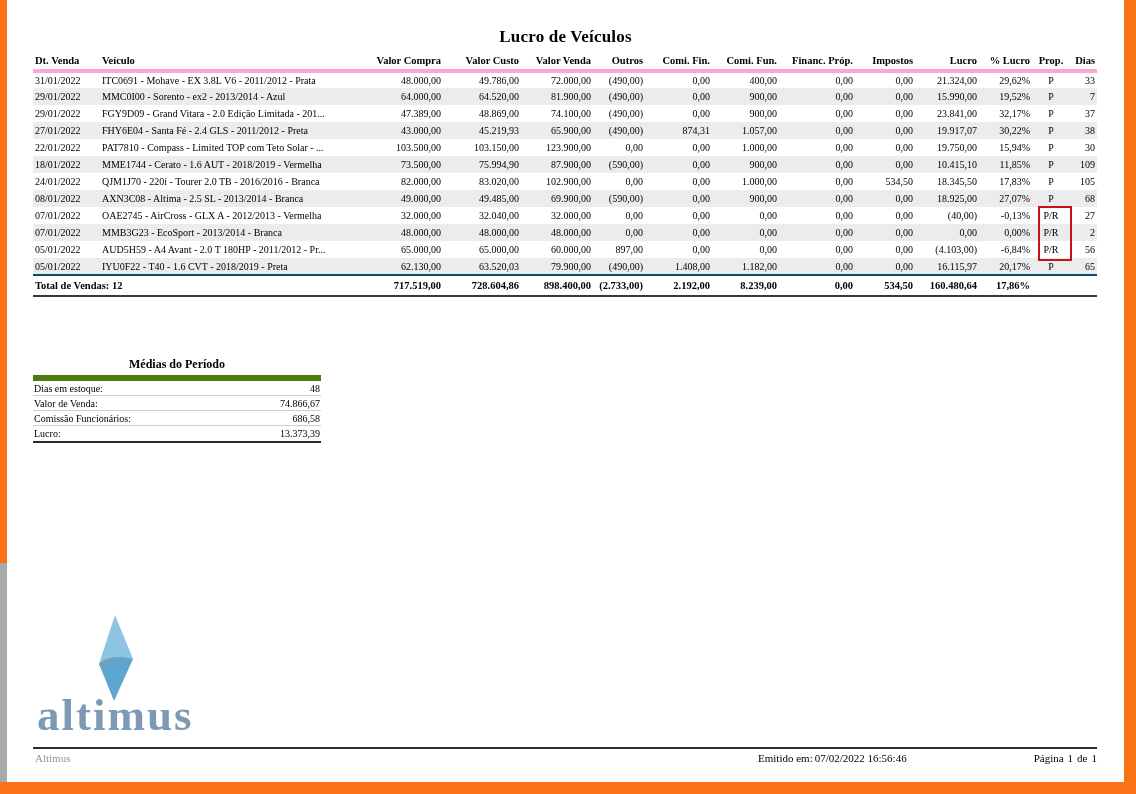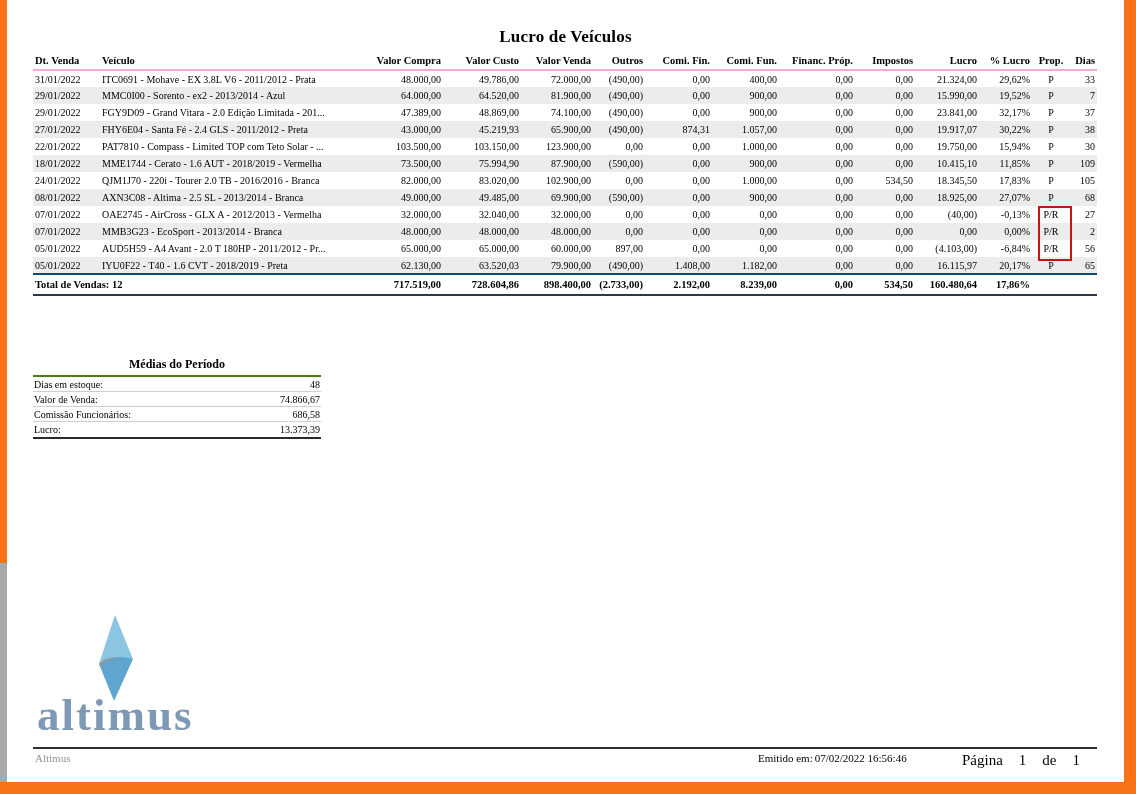--- a/index.html
+++ b/index.html
@@ -21,21 +21,21 @@
   .report-title {
     position:absolute; top:27px; left:0; width:100%; margin:0;
     text-align:center; font-size:17px; font-weight:bold; letter-spacing:.2px;
   }
   table.report {
     position:absolute; left:26px; top:55px; width:1064px;
     border-collapse:collapse; table-layout:fixed;
   }
   table.report th {
     font-size:10.5px; font-weight:bold; padding:0 2px 3px 2px;
-    border-bottom:2px solid #f9a8d4; white-space:nowrap; overflow:hidden;margin-left:12px;
+    border-bottom:4px solid #f9a8d4; white-space:nowrap; overflow:hidden;margin-left:12px;
   }
   table.report td {
     font-size:10px; height:17px; padding:0 2px;
     white-space:nowrap; overflow:hidden;
   }
   table.report tbody tr:nth-child(even) { background:#ececec; }
   table.report tfoot td {
     border-top:2px solid #0c4a6e; border-bottom:2px solid #2e3947;
     font-weight:bold; font-size:10.5px; height:21px;
   }
@@ -45,21 +45,21 @@
   .highlight-box {
     position:absolute; left:1031px; top:206px; width:34px; height:55px;
     border:2px solid #c41414; pointer-events:none;
   }
   .averages {
     position:absolute; left:26px; top:357px; width:288px;
     border-bottom:2px solid #2a2a2a;
   }
   .avg-title {
     text-align:center; font-weight:bold; font-size:12px;
-    padding-bottom:3px; border-bottom:2px solid #4d7c0f;
+    padding-bottom:3px; border-bottom:6px solid #4d7c0f;
   }
   .avg-row {
     display:flex; justify-content:space-between; align-items:center;
     font-size:10px; height:15px; border-bottom:1px solid #cfcfcf;
     padding:0 1px;
     gap:35px;
   }
   .avg-row:last-child { border-bottom:none; }
   .logo-diamond { position:absolute; left:88px; top:615px; }
   .logo-word {
@@ -71,22 +71,22 @@
     border-top:2px solid #2f2f2f;
   }
   .footer-brand {
     position:absolute; left:28px; top:752px; font-size:11px; color:#8f9397;
   }
   .footer-emitted {
     position:absolute; left:751px; top:752px; font-size:11px;
     display:flex; gap:2px;
   }
   .footer-page {
-    position:absolute; right:44px; top:752px; font-size:15px;
-    display:flex; gap:16px;
+    position:absolute; right:27px; top:752px; font-size:11px;
+    display:flex; gap:4px;
   }
 </style>
 </head>
 <body>
 
 <div class="stage">
   <div class="edge-left-lower"></div>
 
   <div class="page">
 

